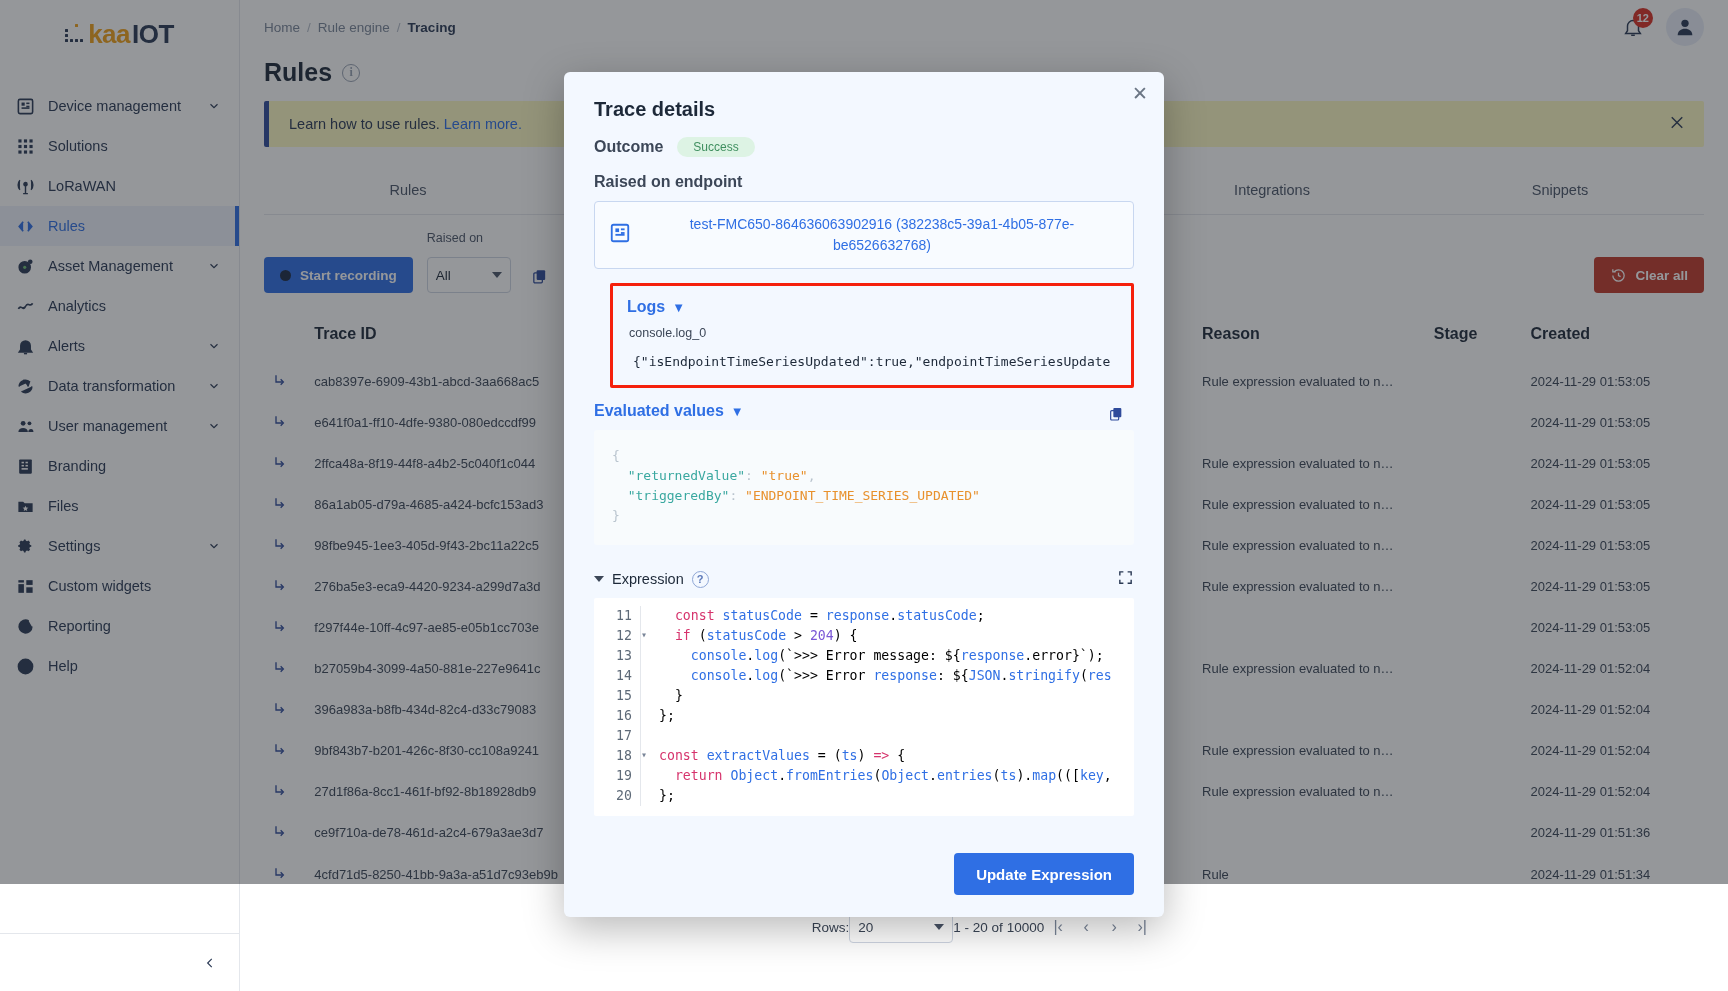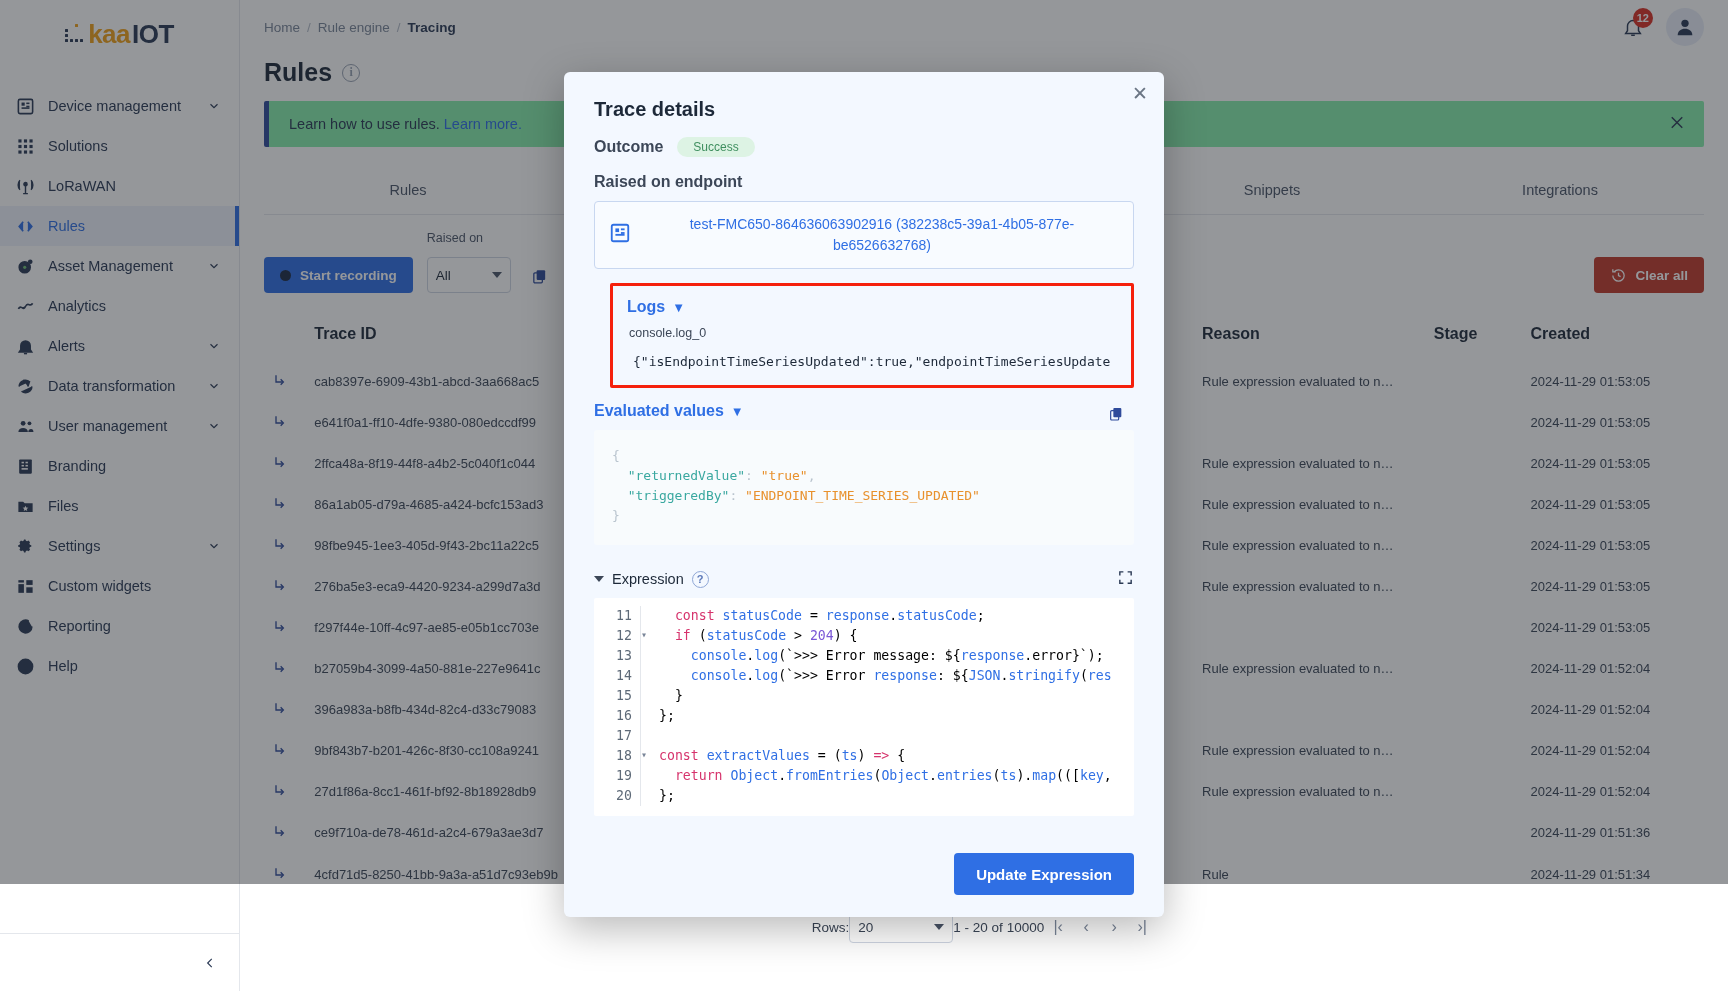--- a/index.html
+++ b/index.html
@@ -81,21 +81,21 @@
 
   .page-title-row { display: flex; align-items: center; gap: 10px; padding: 4px 24px 10px 24px; }
   .page-title { font-size: 25px; font-weight: 700; color: #1d2939; }
   .info-badge {
     width: 18px; height: 18px; border-radius: 50%; border: 1.4px solid #98a2b3;
     color: #98a2b3; font-size: 12px; font-weight: 700; display:flex; align-items:center; justify-content:center;
     font-family: "Liberation Serif", serif;
   }
 
   .banner {
-    margin: 4px 24px 0 24px; background: #86efac; border-left: 5px solid #2f4b9b;
+    margin: 4px 24px 0 24px; background: #fef9c3; border-left: 5px solid #2f4b9b;
     padding: 15px 20px; font-size: 14.5px; color: #2b3a55;
     display: flex; align-items: center; position: relative; border-radius: 2px;
   }
   .banner a { color: #2f6fe4; text-decoration: none; }
   .banner .close { position: absolute; right: 18px; top: 50%; transform: translateY(-50%); cursor:pointer; }
   .banner .close svg { width: 18px; height: 18px; stroke: #2b3a55; stroke-width: 1.8; }
 
   .tabs {
     display: flex; margin: 22px 24px 0 24px; border-bottom: 1px solid #e4e7ec;
     gap: 0;
@@ -514,22 +514,22 @@
       <span class="close"><svg viewBox="0 0 24 24" fill="none" stroke="#2b3a55">
             <line x1="5" y1="5" x2="19" y2="19"></line>
             <line x1="19" y1="5" x2="5" y2="19"></line>
           </svg></span>
     </div>
 
     <div class="tabs">
       <div class="tab">Rules</div>
       <div class="tab">Actions</div>
       <div class="tab active">Tracing</div>
+      <div class="tab">Integrations</div>
       <div class="tab">Snippets</div>
-      <div class="tab">Integrations</div>
     </div>
 
     <div class="toolbar">
       <button class="btn-record">
         <span class="dot"></span>
         <span>Start recording</span>
       </button>
       <div class="field">
         <span class="field-label">Raised on</span>
         <div class="select-box">

